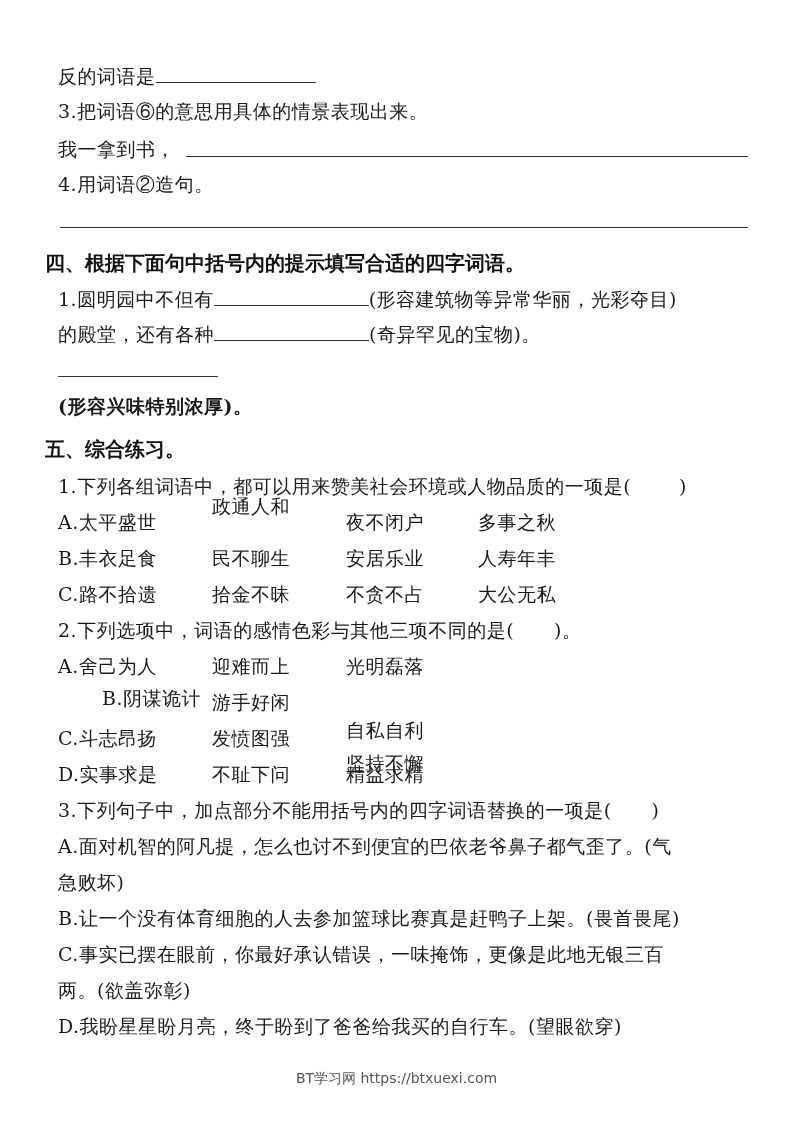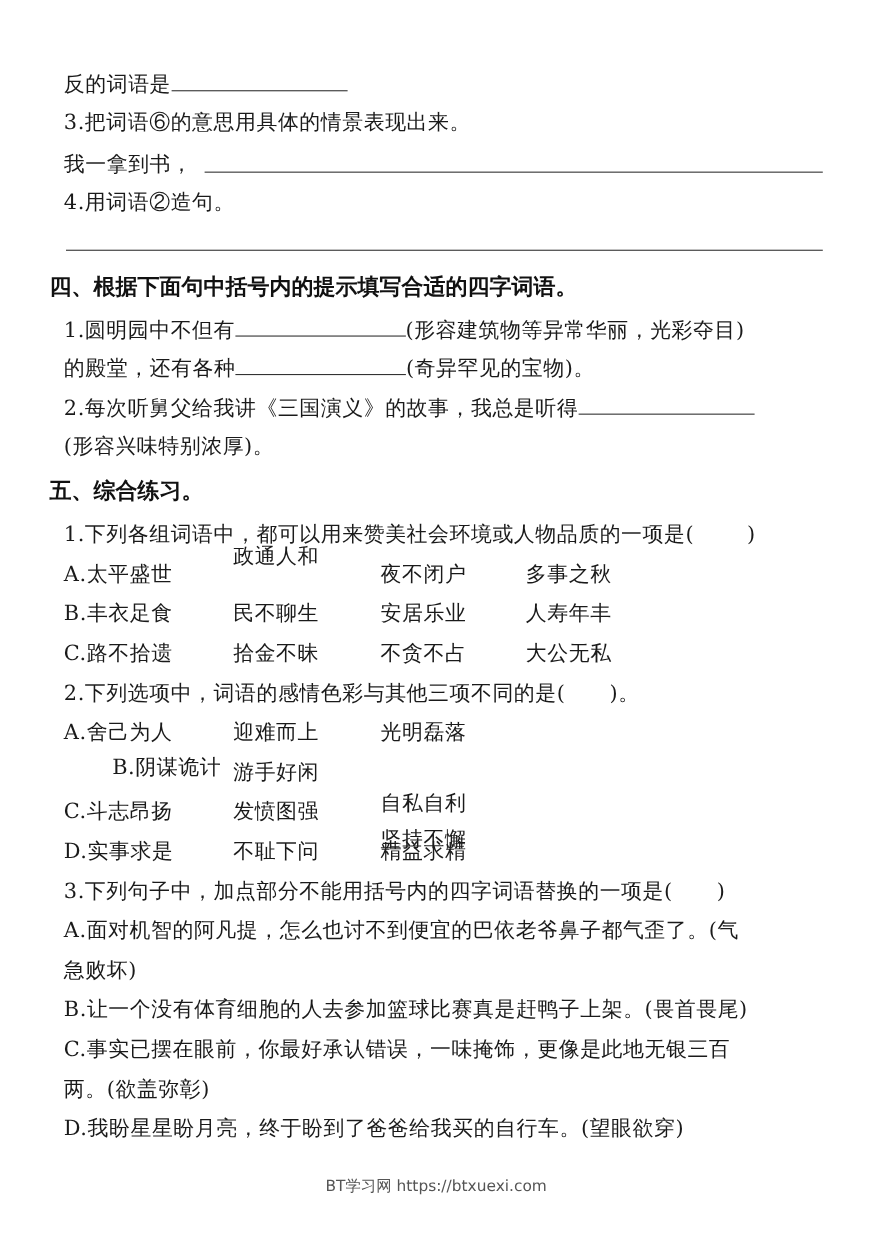--- a/index.html
+++ b/index.html
@@ -19,21 +19,21 @@
       position: absolute;
       left: 58px;
       font-size: 19px;
       line-height: 24px;
       white-space: nowrap;
       letter-spacing: 0.5px;
     }
     .heading {
       position: absolute;
       left: 45px;
-      font-family: Liberation Mono, monospace;
+      font-family: Liberation Sans, sans-serif;
       font-weight: bold;
       font-size: 20px;
       line-height: 26px;
       white-space: nowrap;
       color: #111;
     }
     .blank {
       display: inline-block;
       border-bottom: 1.5px solid #333;
       height: 18px;
@@ -79,23 +79,23 @@
 
 <div class="heading" style="top:250px;">四、根据下面句中括号内的提示填写合适的四字词语。</div>
 
 <div class="line" style="top:287px;">
   <span>1.圆明园中不但有</span><span class="blank" style="width:155px;"></span><span>(形容建筑物等异常华丽，光彩夺目)</span>
 </div>
 <div class="line" style="top:322px;">
   <span>的殿堂，还有各种</span><span class="blank" style="width:155px;"></span><span>(奇异罕见的宝物)。</span>
 </div>
 <div class="line" style="top:358px;">
-  <span>2.每次听舅父给我讲《三国演义》的故事，我总是听得</span><span class="blank" style="width:160px;"></span>
+  <span class="blank" style="width:160px;"></span>
 </div>
-<div class="line" style="top:394px;">(形容兴味特别浓厚)。</div>
+<div class="line" style="top:394px;font-weight:bold;">(形容兴味特别浓厚)。</div>
 
 <div class="heading" style="top:436px;">五、综合练习。</div>
 
 <div class="line" style="top:474px;">
   <span>1.下列各组词语中，都可以用来赞美社会环境或人物品质的一项是(</span><span class="paren-gap" style="width:48px;"></span><span>)</span>
 </div>
 
 <div class="opt" style="top:510px; left:58px;"><span>A.</span><span>太平盛世</span></div>
 <div class="opt" style="top:494px; left:212px;text-align:center;">政通人和</div>
 <div class="opt" style="top:510px; left:346px;">夜不闭户</div>

